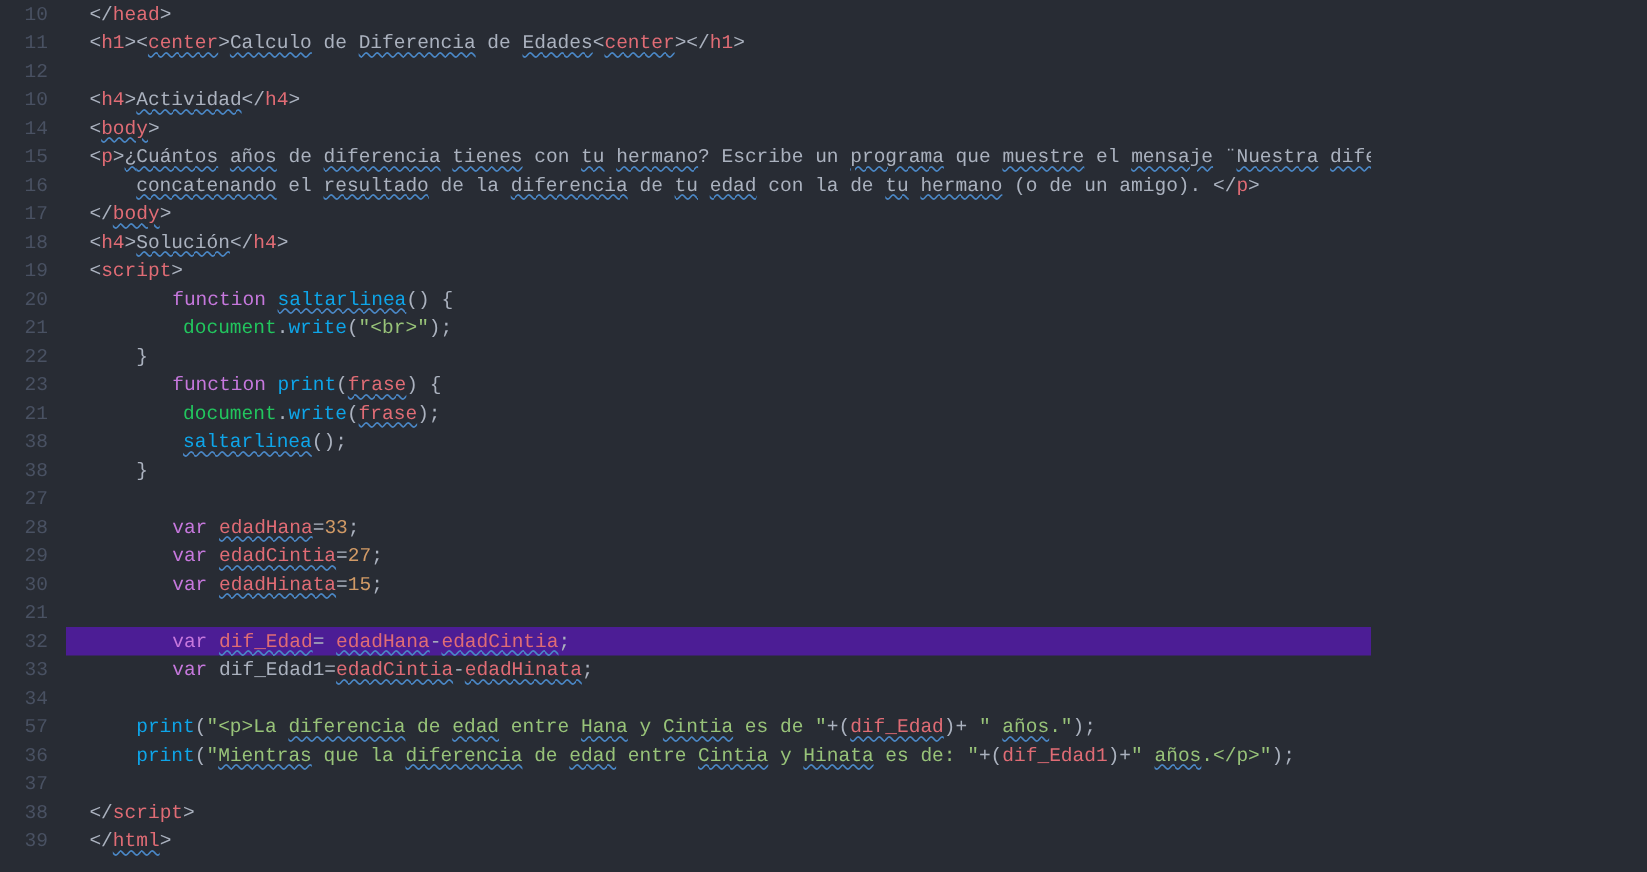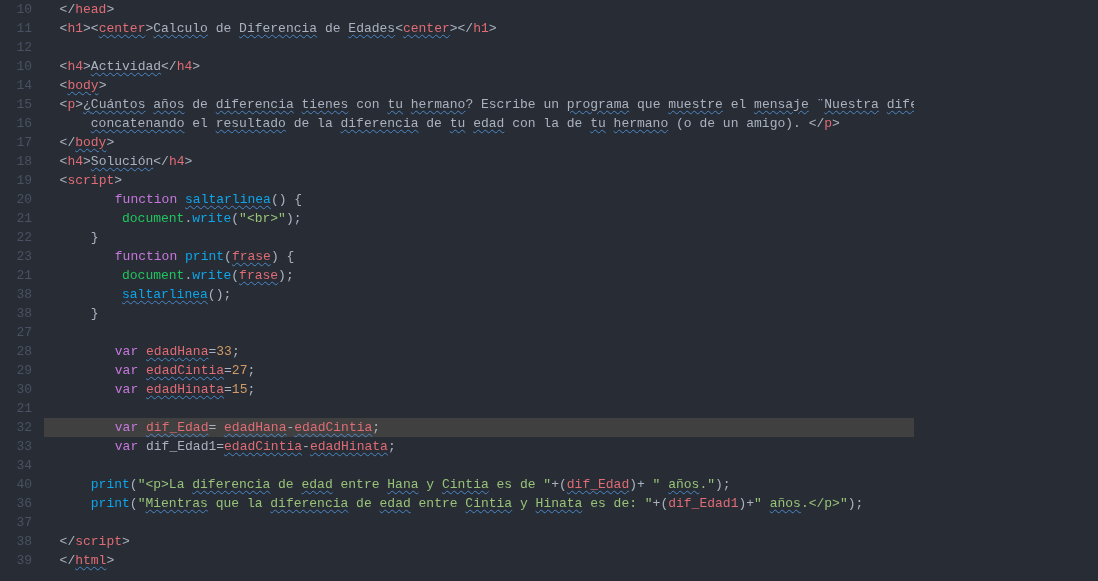--- a/index.html
+++ b/index.html
@@ -26,21 +26,21 @@
     flex-shrink: 0;
   }
   .gutter .ln { height: 19px; }
   .code {
     flex: 1;
     padding-left: 4px;
     white-space: pre;
     overflow: hidden;
   }
   .line { height: 19px; }
-  .line.hl { background: #404040; }
+  .line.hl { background: #4c1d95; }
   .tag   { color: #e06c75; }
   .punc  { color: #abb2bf; }
   .str   { color: #98c379; }
   .kw    { color: #c678dd; margin-left: 24px; }
   .fn    { color: #0ea5e9; }
   .num   { color: #d19a66; }
   .plain { color: #abb2bf; }
   .var   { color: #e06c75; }
   .obj   { color: #22c55e; }
   .warn {
@@ -74,20 +74,20 @@
       <div class="ln">38</div>
       <div class="ln">38</div>
       <div class="ln">27</div>
       <div class="ln">28</div>
       <div class="ln">29</div>
       <div class="ln">30</div>
       <div class="ln">21</div>
       <div class="ln">32</div>
       <div class="ln">33</div>
       <div class="ln">34</div>
-      <div class="ln">40</div>
+      <div class="ln">57</div>
       <div class="ln">36</div>
       <div class="ln">37</div>
       <div class="ln">38</div>
       <div class="ln">39</div>
     </div>
   <div class="code"><div class="line"><span class="plain">  </span><span class="punc">&lt;/</span><span class="tag">head</span><span class="punc">&gt;</span></div><div class="line"><span class="plain">  </span><span class="punc">&lt;</span><span class="tag">h1</span><span class="punc">&gt;&lt;</span><span class="tag warn">center</span><span class="punc">&gt;</span><span class="plain warn">Calculo</span><span class="plain"> de </span><span class="plain warn">Diferencia</span><span class="plain"> de </span><span class="plain warn">Edades</span><span class="punc">&lt;</span><span class="tag warn">center</span><span class="punc">&gt;&lt;/</span><span class="tag">h1</span><span class="punc">&gt;</span></div><div class="line">&nbsp;</div><div class="line"><span class="plain">  </span><span class="punc">&lt;</span><span class="tag">h4</span><span class="punc">&gt;</span><span class="plain warn">Actividad</span><span class="punc">&lt;/</span><span class="tag">h4</span><span class="punc">&gt;</span></div><div class="line"><span class="plain">  </span><span class="punc">&lt;</span><span class="tag warn">body</span><span class="punc">&gt;</span></div><div class="line"><span class="plain">  </span><span class="punc">&lt;</span><span class="tag">p</span><span class="punc">&gt;</span><span class="plain warn">¿</span><span class="plain warn">Cuántos</span><span class="plain"> </span><span class="plain warn">años</span><span class="plain"> de </span><span class="plain warn">diferencia</span><span class="plain"> </span><span class="plain warn">tienes</span><span class="plain"> con </span><span class="plain warn">tu</span><span class="plain"> </span><span class="plain warn">hermano</span><span class="plain">? Escribe un </span><span class="plain warn">programa</span><span class="plain"> que </span><span class="plain warn">muestre</span><span class="plain"> el </span><span class="plain warn">mensaje</span><span class="plain"> ¨</span><span class="plain warn">Nuestra</span><span class="plain"> </span><span class="plain warn">diferencia</span><span class="plain"> de </span><span class="plain warn">edad</span><span class="plain"> es¨, </span></div><div class="line"><span class="plain">      </span><span class="plain warn">concatenando</span><span class="plain"> el </span><span class="plain warn">resultado</span><span class="plain"> de la </span><span class="plain warn">diferencia</span><span class="plain"> de </span><span class="plain warn">tu</span><span class="plain"> </span><span class="plain warn">edad</span><span class="plain"> con la de </span><span class="plain warn">tu</span><span class="plain"> </span><span class="plain warn">hermano</span><span class="plain"> (o de un amigo). </span><span class="punc">&lt;/</span><span class="tag">p</span><span class="punc">&gt;</span></div><div class="line"><span class="plain">  </span><span class="punc">&lt;/</span><span class="tag warn">body</span><span class="punc">&gt;</span></div><div class="line"><span class="plain">  </span><span class="punc">&lt;</span><span class="tag">h4</span><span class="punc">&gt;</span><span class="plain warn">Solución</span><span class="punc">&lt;/</span><span class="tag">h4</span><span class="punc">&gt;</span></div><div class="line"><span class="plain">  </span><span class="punc">&lt;</span><span class="tag">script</span><span class="punc">&gt;</span></div><div class="line"><span class="plain">      </span><span class="kw">function</span><span class="plain"> </span><span class="fn warn">saltarlinea</span><span class="punc">() {</span></div><div class="line"><span class="plain">          </span><span class="obj">document</span><span class="punc">.</span><span class="fn">write</span><span class="punc">(</span><span class="str">"&lt;br&gt;"</span><span class="punc">);</span></div><div class="line"><span class="punc">      }</span></div><div class="line"><span class="plain">      </span><span class="kw">function</span><span class="plain"> </span><span class="fn">print</span><span class="punc">(</span><span class="var warn">frase</span><span class="punc">) {</span></div><div class="line"><span class="plain">          </span><span class="obj">document</span><span class="punc">.</span><span class="fn">write</span><span class="punc">(</span><span class="var warn">frase</span><span class="punc">);</span></div><div class="line"><span class="plain">          </span><span class="fn warn">saltarlinea</span><span class="punc">();</span></div><div class="line"><span class="punc">      }</span></div><div class="line">&nbsp;</div><div class="line"><span class="plain">      </span><span class="kw">var</span><span class="plain"> </span><span class="var warn">edadHana</span><span class="punc">=</span><span class="num">33</span><span class="punc">;</span></div><div class="line"><span class="plain">      </span><span class="kw">var</span><span class="plain"> </span><span class="var warn">edadCintia</span><span class="punc">=</span><span class="num">27</span><span class="punc">;</span></div><div class="line"><span class="plain">      </span><span class="kw">var</span><span class="plain"> </span><span class="var warn">edadHinata</span><span class="punc">=</span><span class="num">15</span><span class="punc">;</span></div><div class="line">&nbsp;</div><div class="line hl"><span class="plain">      </span><span class="kw">var</span><span class="plain"> </span><span class="var warn">dif_Edad</span><span class="punc">= </span><span class="var warn">edadHana</span><span class="punc">-</span><span class="var warn">edadCintia</span><span class="punc">;</span></div><div class="line"><span class="plain">      </span><span class="kw">var</span><span class="plain"> dif_Edad1=</span><span class="var warn">edadCintia</span><span class="punc">-</span><span class="var warn">edadHinata</span><span class="punc">;</span></div><div class="line">&nbsp;</div><div class="line"><span class="plain">      </span><span class="fn">print</span><span class="punc">(</span><span class="str">"&lt;p&gt;La </span><span class="str warn">diferencia</span><span class="str"> de </span><span class="str warn">edad</span><span class="str"> entre </span><span class="str warn">Hana</span><span class="str"> y </span><span class="str warn">Cintia</span><span class="str"> es de "</span><span class="punc">+(</span><span class="var warn">dif_Edad</span><span class="punc">)+ </span><span class="str">" </span><span class="str warn">años</span><span class="str">."</span><span class="punc">);</span></div><div class="line"><span class="plain">      </span><span class="fn">print</span><span class="punc">(</span><span class="str">"</span><span class="str warn">Mientras</span><span class="str"> que la </span><span class="str warn">diferencia</span><span class="str"> de </span><span class="str warn">edad</span><span class="str"> entre </span><span class="str warn">Cintia</span><span class="str"> y </span><span class="str warn">Hinata</span><span class="str"> es de: "</span><span class="punc">+(</span><span class="var">dif_Edad1</span><span class="punc">)+</span><span class="str">" </span><span class="str warn">años</span><span class="str">.&lt;/p&gt;"</span><span class="punc">);</span></div><div class="line">&nbsp;</div><div class="line"><span class="plain">  </span><span class="punc">&lt;/</span><span class="tag">script</span><span class="punc">&gt;</span></div><div class="line"><span class="plain">  </span><span class="punc">&lt;/</span><span class="tag warn">html</span><span class="punc">&gt;</span></div></div>
 </div>
 
 </body></html>

